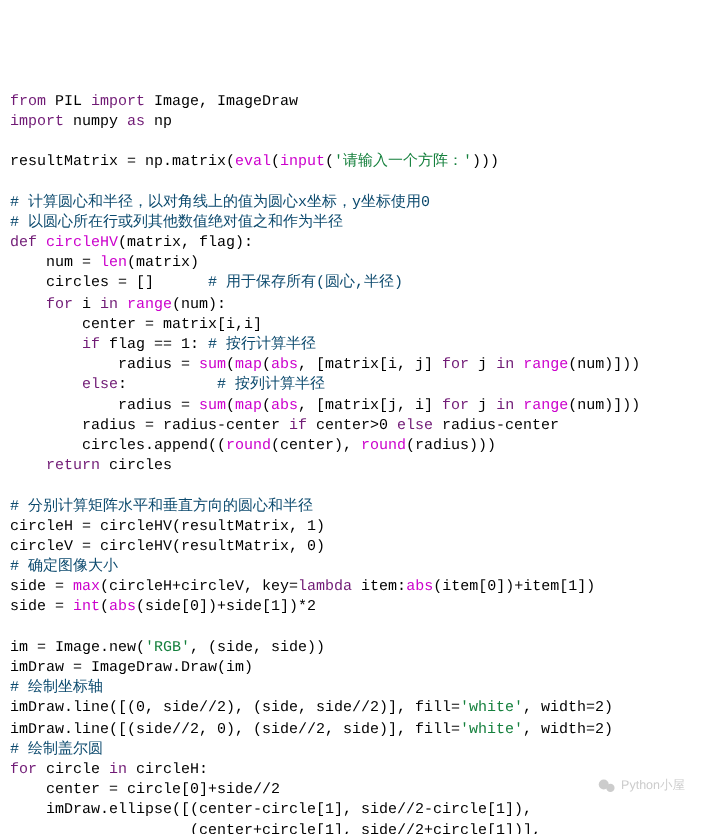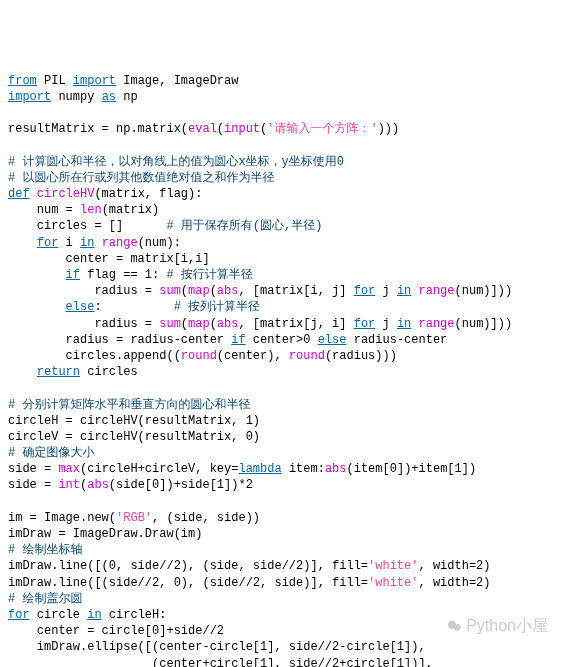--- a/index.html
+++ b/index.html
@@ -7,30 +7,30 @@
     padding: 8px;
     font-family: Consolas, Monaco, 'Courier New', monospace;
     font-size: 12px;
     line-height: 1.35;
     background: #fff;
     color: #000;
     white-space: pre;
     width: 568px;
     box-sizing: border-box;
   }
-  .kw { color: #0369a1; text-decoration: underline; }
+  .kw { color: #701a75; }
   .fn { color: #cc00cc; margin-top: 13px; }
-  .str { color: #ec4899; }
+  .str { color: #15803d; }
   .cmt { color: #0c4a6e; }
   .watermark {
     position: fixed;
     right: 20px;
     bottom: 30px;
     color: #ccc;
-    font-size: 16px;
+    font-size: 10px;
     font-family: sans-serif;
     display: flex;
     align-items: center;
     gap: 4px;
   }
   .watermark svg { width: 16px; height: 16px; }
 </style>
 </head>
 <body>
 

